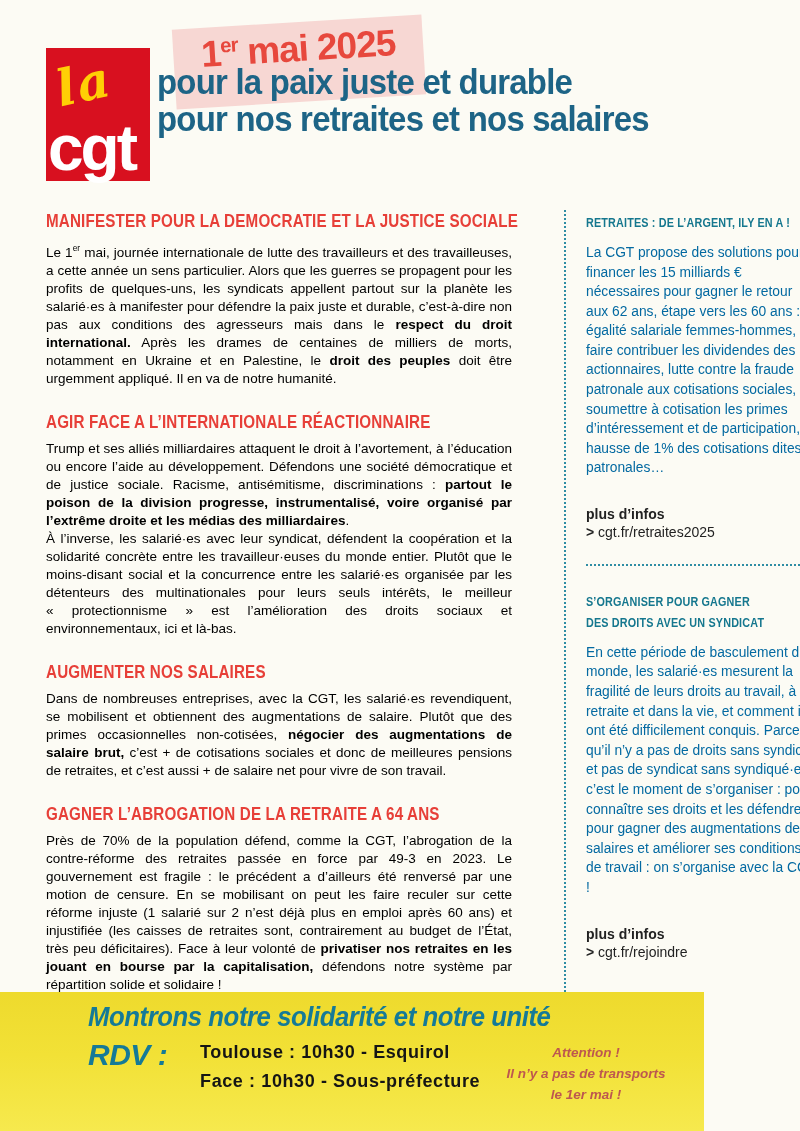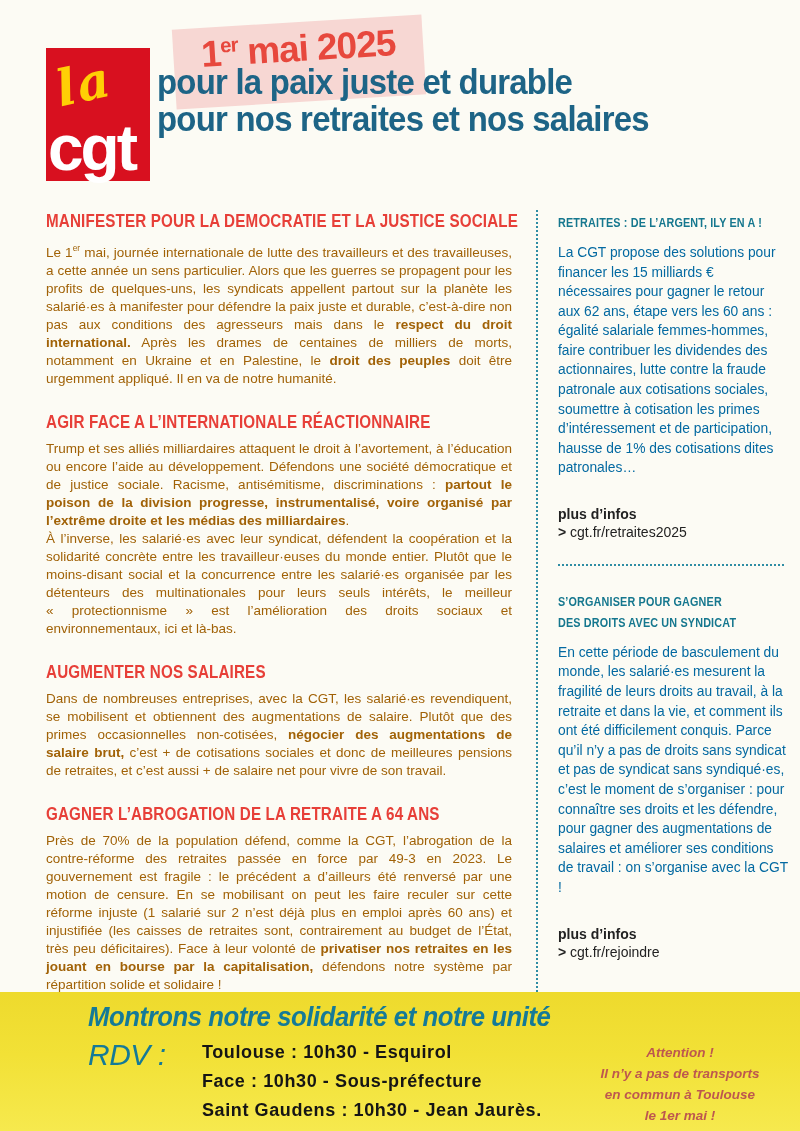--- a/index.html
+++ b/index.html
@@ -22,51 +22,51 @@
            display:flex; align-items:flex-start; justify-content:center; }
   .badge-text { font-size:37px; font-weight:bold; color:#e7483d; margin-top:6px;
                 letter-spacing:-1px; }
   .badge-text sup { font-size:55%; vertical-align:super; }
   .titles { position:absolute; left:157px; top:63px; z-index:2; }
   .title-line { font-size:35px; font-weight:bold; color:#1d6486; line-height:37px;
                 letter-spacing:-0.8px; white-space:nowrap;
                 transform:scaleX(0.94); transform-origin:left; }
 
   
-  main { display:flex; height:792px; padding:10px 2px 0 46px; overflow:hidden; }
+  main { display:flex; height:792px; padding:10px 2px 0 46px; overflow:hidden;gap:28px; }
   .col-left { width:490px; padding-right:24px; }
   .col-left section { margin-bottom:23px; }
   .h-red { color:#e73f38; font-size:19px; font-weight:bold; white-space:nowrap;
            letter-spacing:0.2px; transform:scaleX(0.8); transform-origin:left;
            margin-bottom:7px; }
-  .col-left p { font-size:13.5px; line-height:18px; color:#a16207; text-align:justify; }
+  .col-left p { font-size:13.5px; line-height:18px; color:#000000; text-align:justify; }
   .b { font-weight:bold; }
   p sup { font-size:62%; }
 
   .col-right { width:252px; border-left:2px dotted #2f8da4; padding-left:20px;
                padding-top:3px; }
   .h-teal { color:#15778e; font-size:13.5px; font-weight:bold; line-height:1.55;
             transform:scaleX(0.8); transform-origin:left; margin-bottom:9px;
             letter-spacing:0.2px; }
   .h-teal.nowrap { white-space:nowrap; }
   .rbody { font-size:13.8px; line-height:19.6px; color:#0369a1; }
   .more { margin-top:28px; font-size:14px; color:#222; }
   .more-label { font-weight:bold; margin-bottom:2px; }
   .more-link b { font-weight:bold; }
   .hdivider { border-top:2px dotted #2f8da4; margin:24px 4px 26px 0; }
 
   
-  footer { position:absolute; left:0; bottom:0; width:800px; height:139px;
+  footer { position:absolute; left:0; bottom:0; width:704px; height:139px;
            background:linear-gradient(180deg,#eeda2d 0%,#f2e136 45%,#f6e94e 100%);
            padding:9px 0 0 88px; }
   .f-heading { color:#157a97; font-size:28px; font-weight:bold; font-style:italic;
                white-space:nowrap; letter-spacing:-0.5px;
                transform:scaleX(0.92); transform-origin:left; }
   .f-row { display:flex; margin-top:5px; }
-  .rdv { width:102px; color:#157a97; font-size:30px; font-weight:normal;
+  .rdv { width:102px; color:#157a97; font-size:30px; font-weight:bold;
          font-style:italic; letter-spacing:-0.5px; }
   .events { margin-left:12px; }
   .event { font-size:18px; font-weight:bold; color:#151515; letter-spacing:0.6px;
            line-height:29px; white-space:nowrap; }
   .attention { margin-left:auto; margin-right:12px; width:216px; text-align:center;
                color:#bd574f; font-size:13.5px; font-weight:bold; font-style:italic;
                line-height:1.55; padding-top:5px; }
 </style>
 </head>
 <body>
@@ -144,24 +144,22 @@
     </div>
   </main>
 
   <footer>
     <div class="f-heading">Montrons notre solidarité et notre unité</div>
     <div class="f-row">
       <div class="rdv">RDV :</div>
       <div class="events">
         <div class="event">Toulouse : 10h30 - Esquirol</div>
         <div class="event">Face : 10h30 - Sous-préfecture</div>
-        <div class="event">Saint Gaudens : 10h30 - Jean Jaurès.</div>
       </div>
       <div class="attention">
         <div>Attention !</div>
         <div>Il n’y a pas de transports</div>
-        <div>en commun à Toulouse</div>
         <div>le 1er mai !</div>
       </div>
     </div>
   </footer>
 
 </div>
 
 </body></html>

